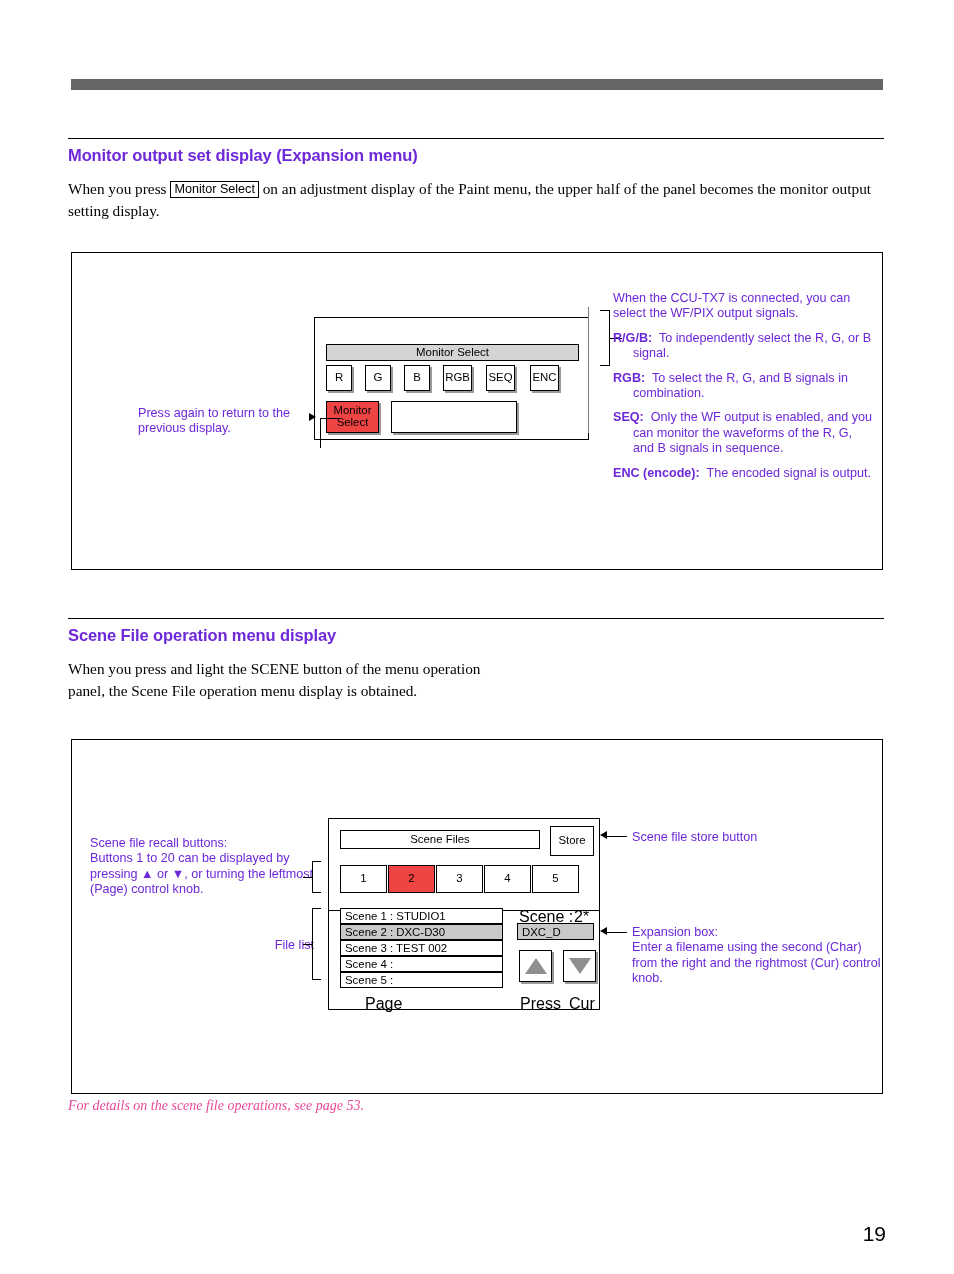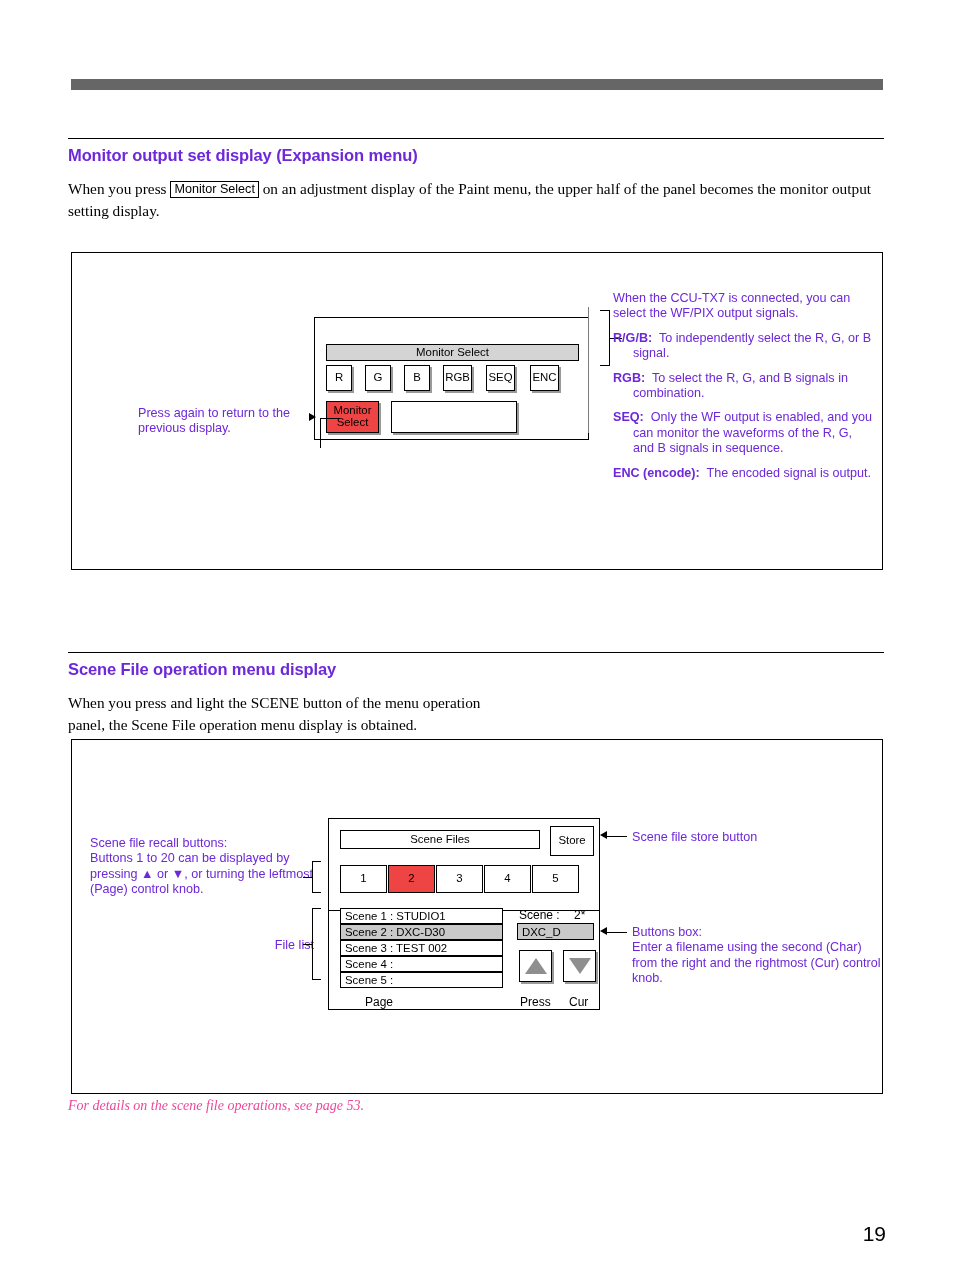--- a/index.html
+++ b/index.html
@@ -140,21 +140,21 @@
     font-size: 11.4px;
     display: flex;
     align-items: center;
     padding-left: 4px;
     background: #fff;
   }
   .listrow.sel { background: #c9c9c9; }
 
   .plainlabel {
     position: absolute;
-    font-size: 12px;
+    font-size: 16px;
     line-height: 1;
     white-space: nowrap;
   }
 
   
   .arrowbtn {
     position: absolute;
     border: 1.8px solid #000;
     background: #fff;
     box-sizing: border-box;
@@ -280,21 +280,21 @@
 
   <div class="callout" style="left:541px; top:38px; width:262px;">
     <p>When the CCU-TX7 is connected, you can select the WF/PIX output signals.</p>
     <p class="hang"><b>R/G/B:</b>&nbsp; <span>To independently select the R, G, or B signal.</span></p>
     <p class="hang"><b>RGB:</b>&nbsp; <span>To select the R, G, and B signals in combination.</span></p>
     <p class="hang"><b>SEQ:</b>&nbsp; <span>Only the WF output is enabled, and you can monitor the waveforms of the R, G, and B signals in sequence.</span></p>
     <p class="hang"><b>ENC (encode):</b>&nbsp; <span>The encoded signal is output.</span></p>
   </div>
 </div>
 
-<div class="section" style="top:652px;">
+<div class="section" style="top:618px;">
   <div class="heading-rule"></div>
   <h2 class="heading">Scene File operation menu display</h2>
   <p class="intro" style="width:430px;">When you press and light the SCENE button of the menu operation panel, the Scene File operation menu display is obtained.</p>
 </div>
 
 <div class="figure" style="left:71px; top:739px; width:812px; height:355px;">
 
   <div class="panel" style="left:256px; top:78px; width:272px; height:93px; height:93px;"></div>
   <div class="panel" style="left:256px; top:78px; width:272px; height:192px; background:transparent;">
 
@@ -340,19 +340,19 @@
   <div class="brace-l" style="left:240px; top:168px; width:9px; height:72px;"></div>
   <div class="hline" style="left:231px; top:204px; width:10px;"></div>
 
   <div class="hline" style="left:533px; top:96px; width:22px;"></div>
   <div class="arrow-left" style="left:528px; top:91px;"></div>
   <div class="callout" style="left:560px; top:90px; width:240px;">Scene file store  button</div>
 
   <div class="hline" style="left:533px; top:192px; width:22px;"></div>
   <div class="arrow-left" style="left:528px; top:187px;"></div>
   <div class="callout" style="left:560px; top:185px; width:250px;">
-    <p style="margin-bottom:0;">Buttons box:</p>
+    <p style="margin-bottom:0;">Expansion box:</p>
     <p style="margin-top:0;">Enter a filename using the second (Char) from the right and the rightmost (Cur) control knob.</p>
   </div>
 </div>
 
 <div class="xref">For details on the scene file operations, see page 53.</div>
 <div class="pageno">19</div>
 
 </body></html>

